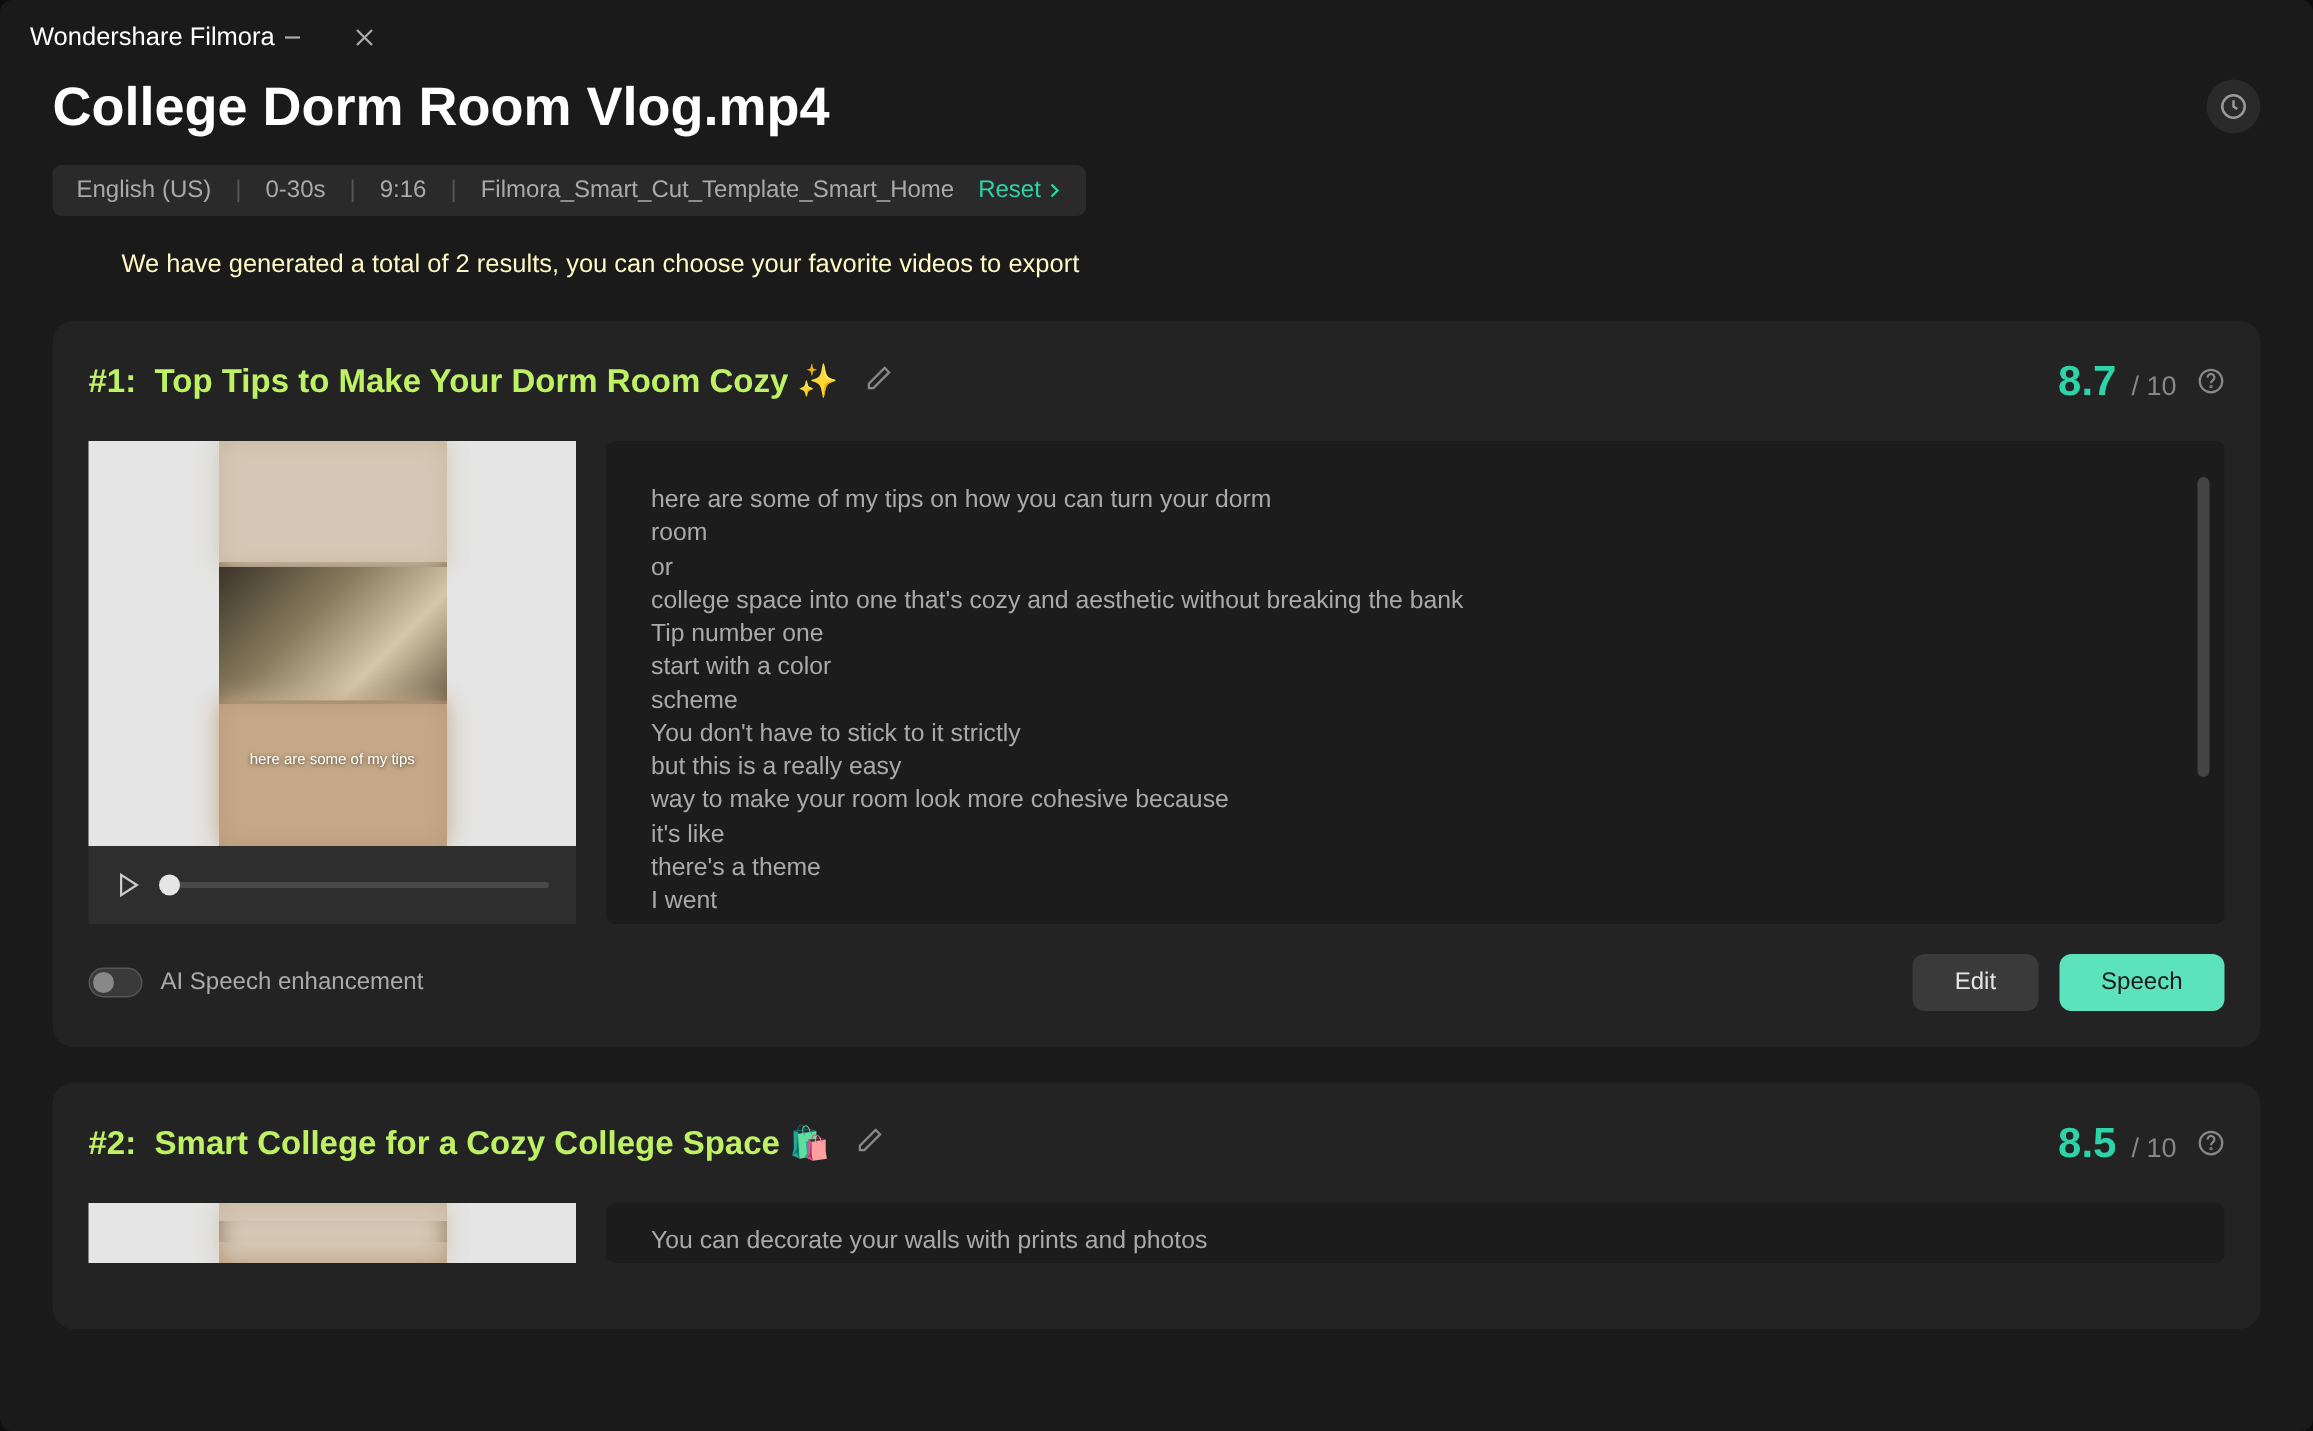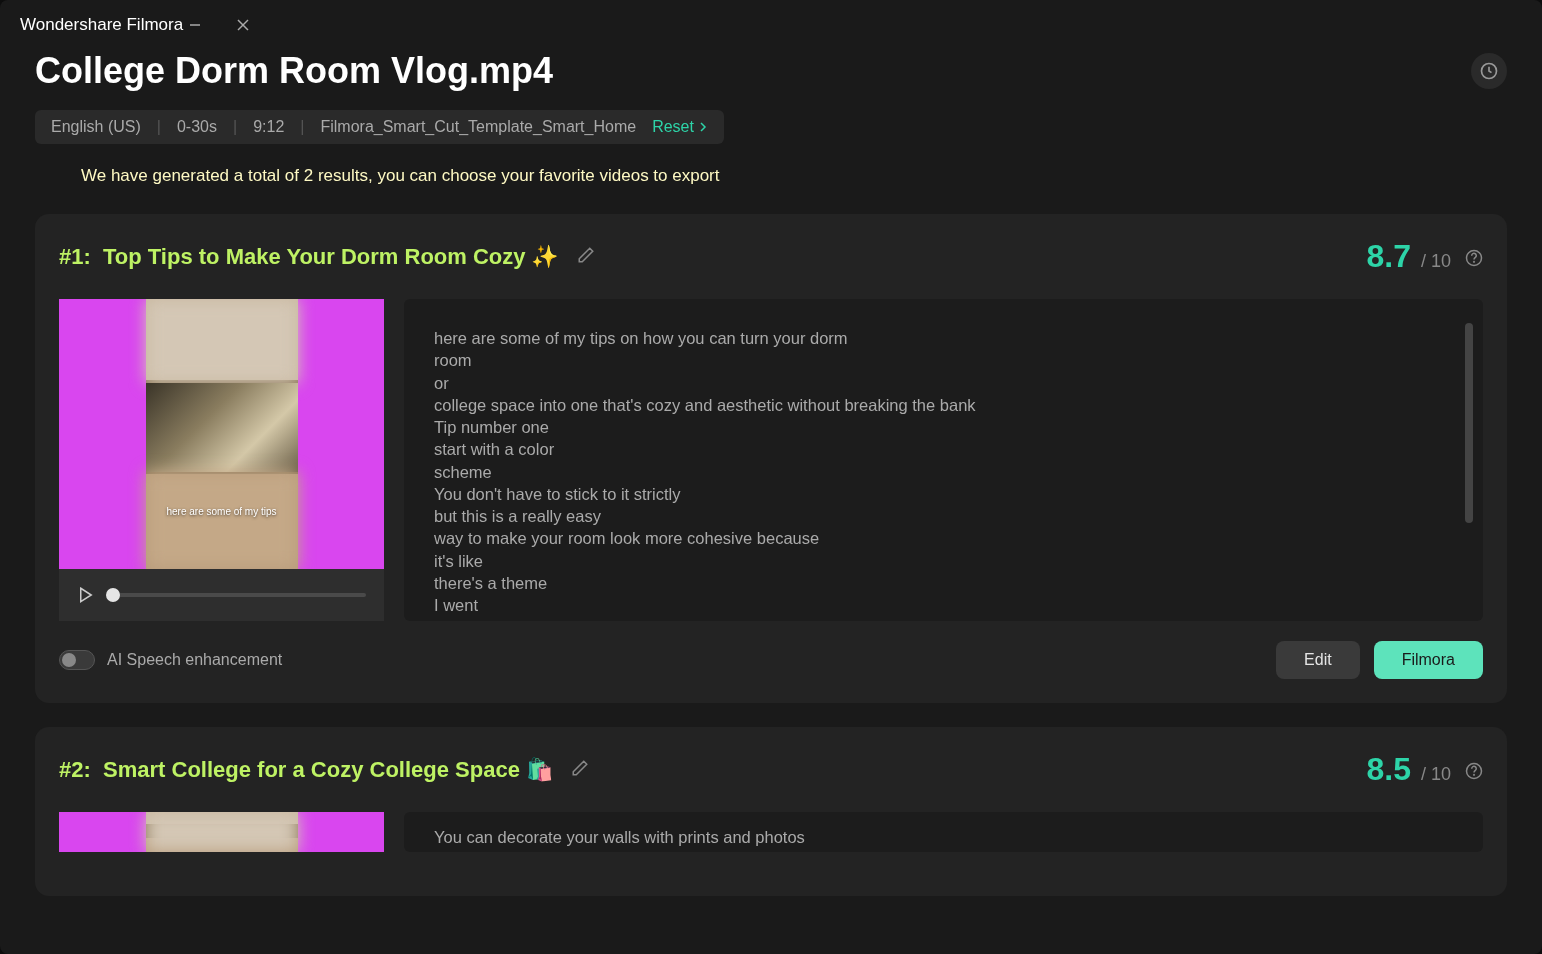--- a/index.html
+++ b/index.html
@@ -125,21 +125,21 @@
     .edit-icon {
       color: #888;
       cursor: pointer;
     }
     .score-wrap {
       display: flex;
       align-items: baseline;
       gap: 10px;
     }
     .score-value {
-      font-size: 32px;
+      font-size: 28px;
       font-weight: 600;
       color: #2dd4a8;
       text-align: right;
     }
     .score-max {
       font-size: 18px;
       color: #888;
     }
     .help-icon {
       color: #888;
@@ -151,21 +151,21 @@
       display: flex;
       gap: 20px;
       margin-bottom: 20px;
     }
     .video-column {
       width: 325px;
       display: flex;
       flex-direction: column;
     }
     .video-preview {
-      background: #d946ef;
+      background: #e5e5e5;
       height: 270px;
       display: flex;
       align-items: center;
       justify-content: center;
       position: relative;
       overflow: hidden;
     }
     .video-thumb {
       width: 152px;
       height: 270px;
@@ -345,21 +345,21 @@
             <polyline points="12 7 12 12 15 14"></polyline>
           </svg>
       </div>
     </div>
 
     <div class="chips">
       <span>English (US)</span>
       <span class="chip-divider">|</span>
       <span>0-30s</span>
       <span class="chip-divider">|</span>
-      <span>9:12</span>
+      <span>9:16</span>
       <span class="chip-divider">|</span>
       <span>Filmora_Smart_Cut_Template_Smart_Home</span>
       <span class="reset-link">
         <span>Reset</span>
         <svg width="10" height="10" viewBox="0 0 10 10">
             <path d="M3 1 L7 5 L3 9" stroke="currentColor" stroke-width="1.5" fill="none"></path>
           </svg>
       </span>
     </div>
 
@@ -432,21 +432,21 @@
 
       <div class="result-footer">
         <div class="toggle-wrap">
           <div class="toggle-switch">
             <div class="toggle-knob"></div>
           </div>
           <span class="toggle-label">AI Speech enhancement</span>
         </div>
         <div class="action-buttons">
           <button class="btn btn-edit">Edit</button>
-          <button class="btn btn-export">Filmora</button>
+          <button class="btn btn-export">Speech</button>
         </div>
       </div>
     </div>
 
     
     <div class="result-card">
       <div class="result-header">
         <div class="result-title-wrap">
           <span class="result-title">
             <span>#2:</span>&nbsp;&nbsp;<span>Smart College for a Cozy College Space 🛍️</span>

